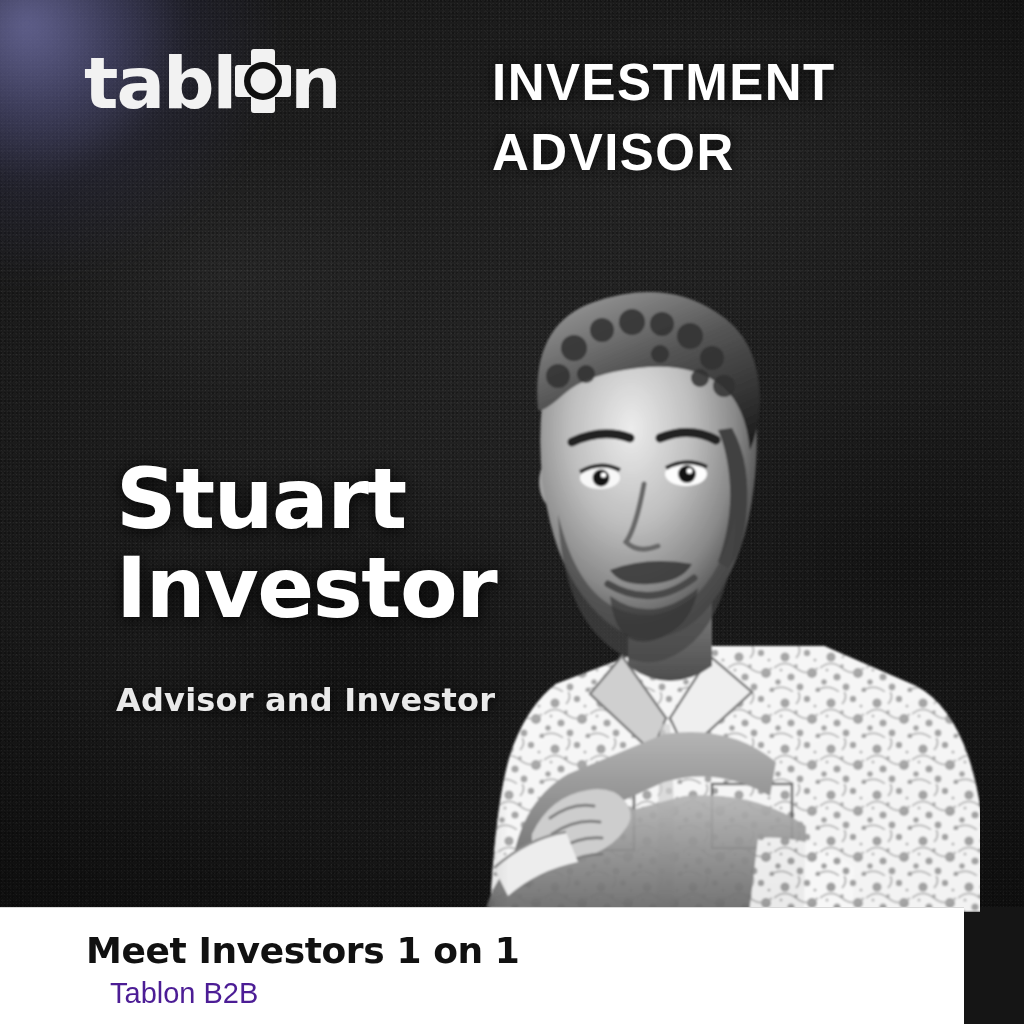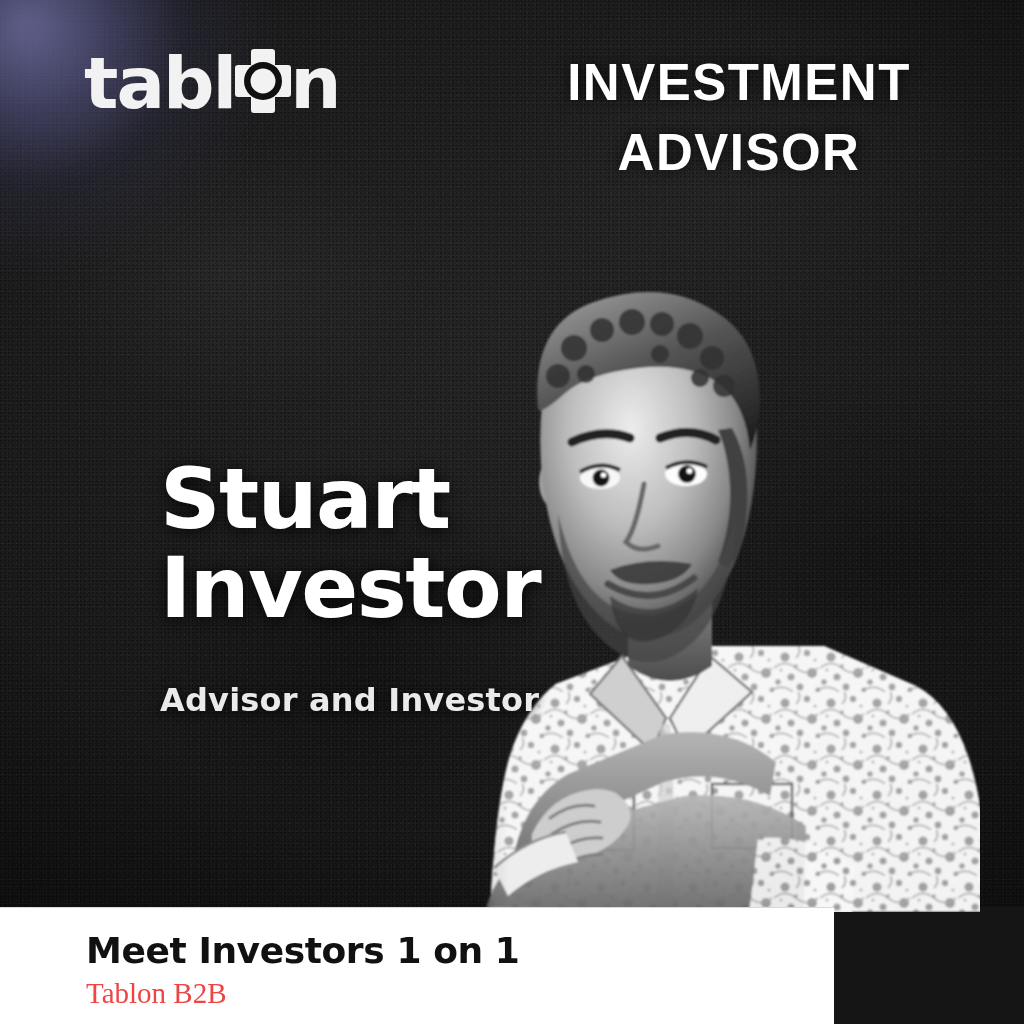--- a/index.html
+++ b/index.html
@@ -79,23 +79,23 @@
     position:relative;
     width:60px; height:68px;
     margin:0 -3px 0 -2px;
     flex:none;
     display:block;
   }
   .logo-mark svg { display:block; width:60px; height:68px; }
 
   
   .role {
-    position:absolute; right:50px; top:48px;
+    position:absolute; right:62px; top:48px;
     width:470px;
-    text-align:center;
+    text-align:left;
     z-index:6;
   }
   .role-line {
     display:block;
     font-family:"Liberation Sans", sans-serif;
     font-weight:700;
     font-size:51px;
     letter-spacing:1.5px;
     line-height:1.38;
     color:#ffffff;
@@ -110,21 +110,20 @@
     z-index:3;
     filter:grayscale(1) contrast(1.1);
   }
   .portrait svg { display:block; width:620px; height:680px; }
 
   
   .name-block {
     position:absolute; left:116px; top:455px;
     z-index:5;
     width:420px;
-    margin-left:44px;
   }
   .name {
     font-family:"DejaVu Sans", sans-serif;
     font-weight:700;
     font-size:84px;
     line-height:1.06;
     letter-spacing:-1.5px;
     color:#ffffff;
     text-shadow:0 2px 16px rgba(0,0,0,.85);
     white-space:nowrap;
@@ -137,44 +136,45 @@
     font-size:32px;
     letter-spacing:.2px;
     color:#eaeaea;
     text-shadow:0 2px 12px rgba(0,0,0,.8);
     white-space:nowrap;
   }
 
   
   .footer {
     position:absolute; left:0; top:907px;
-    width:834px; height:117px;
+    width:964px; height:117px;
     background:#ffffff;
     border-top:1px solid #d8d8d8;
     padding:22px 0 11px 86px;
     z-index:8;
   }
   .footer-title {
     font-family:"DejaVu Sans", sans-serif;
     font-weight:700;
     font-size:36px;
     letter-spacing:-.4px;
     color:#111111;
     line-height:1.18;
     white-space:nowrap;
   }
   .footer-sub {
     margin-top:4px;
-    font-family:Liberation Serif, serif;
+    font-family:Liberation Sans, sans-serif;
     font-weight:400;
     font-size:29px;
     letter-spacing:0;
-    color:#ef4444;
+    color:#4c1d95;
     line-height:1.2;
     white-space:nowrap;
+    margin-left:24px;
   }
 </style>
 </head>
 <body>
 
 <div class="card">
 
   <div class="hero">
     <div class="blotch"></div>
     <div class="grain"></div>

